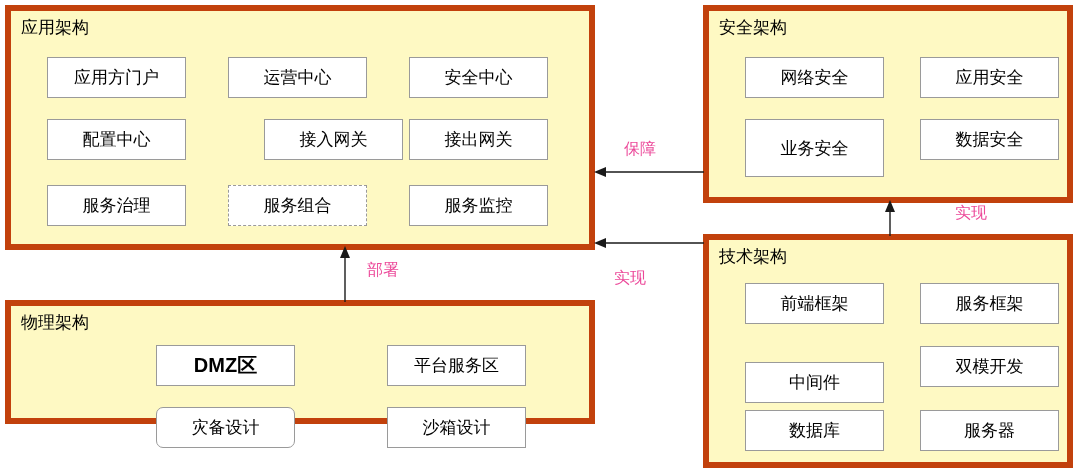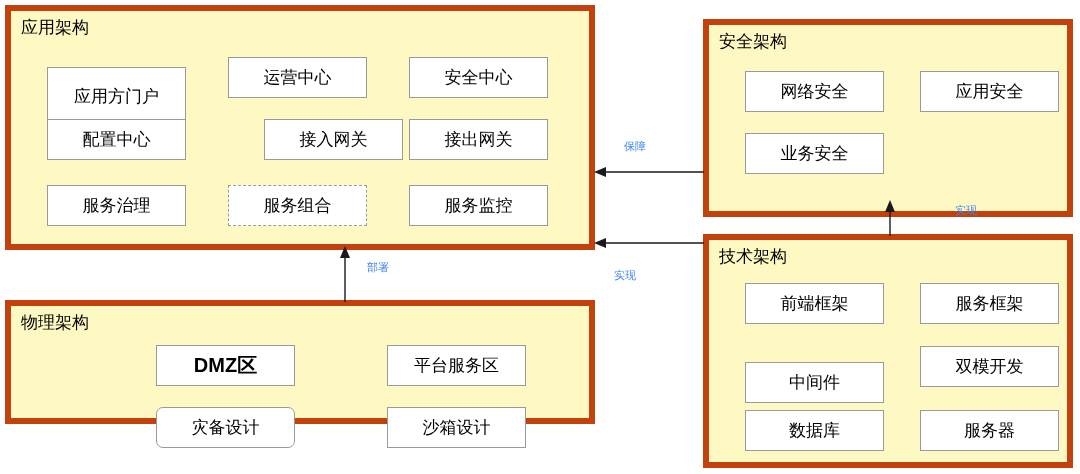--- a/index.html
+++ b/index.html
@@ -45,22 +45,22 @@
   .card.dashed {
     border: 1px dashed #9a9a9a;
   }
   .card.bold {
     font-family: "Liberation Sans", "DejaVu Sans", sans-serif;
     font-weight: bold;
     font-size: 20px;
   }
   .edge-label {
     position: absolute;
-    font-size: 11px;
-    color: #3b82f6;
+    font-size: 16px;
+    color: #ec4899;
     white-space: nowrap;
   }
   .connector {
     position: absolute;
     overflow: visible;
   }
   .conn-line {
     stroke: #1a1a1a;
     stroke-width: 1.4;
     fill: none;
@@ -70,40 +70,41 @@
   }
 </style>
 </head>
 <body>
 
 <div id="canvas">
 
   <div class="group-box" style="left:5px; top:5px; width:590px; height:245px;">
     <div class="group-title">应用架构</div>
 
-    <div class="card" style="left:36px; top:56px; width:139px; height:58px;">应用方门户</div>
+    <div class="card" style="left:36px; top:46px; width:139px; height:41px;">应用方门户</div>
     <div class="card" style="left:217px; top:46px; width:139px; height:41px;">运营中心</div>
     <div class="card" style="left:398px; top:46px; width:139px; height:41px;">安全中心</div>
 
     <div class="card" style="left:36px; top:108px; width:139px; height:41px;text-align:right;">配置中心</div>
     <div class="card" style="left:217px; top:108px; width:139px; height:41px;margin-left:36px;">接入网关</div>
     <div class="card" style="left:398px; top:108px; width:139px; height:41px;">接出网关</div>
 
     <div class="card" style="left:36px; top:174px; width:139px; height:41px;">服务治理</div>
     <div class="card dashed" style="left:217px; top:174px; width:139px; height:41px;">服务组合</div>
     <div class="card" style="left:398px; top:174px; width:139px; height:41px;">服务监控</div>
   </div>
 
-  <div class="group-box" style="left:703px; top:19px; width:370px; height:198px;">
+  <div class="group-box" style="left:703px; top:5px; width:370px; height:198px;">
     <div class="group-title">安全架构</div>
 
     <div class="card" style="left:36px; top:46px; width:139px; height:41px;">网络安全</div>
     <div class="card" style="left:211px; top:46px; width:139px; height:41px;">应用安全</div>
 
-    <div class="card" style="left:36px; top:108px; width:139px; height:41px;">业务安全</div>
+    <div class="card" style="left:36px; top:108px; width:139px; height:58px;">业务安全</div>
+    <div class="card" style="left:211px; top:108px; width:139px; height:41px;">数据安全</div>
   </div>
 
   <div class="group-box" style="left:703px; top:234px; width:370px; height:234px;">
     <div class="group-title">技术架构</div>
 
     <div class="card" style="left:36px; top:43px; width:139px; height:41px;">前端框架</div>
     <div class="card" style="left:211px; top:43px; width:139px; height:41px;">服务框架</div>
 
     <div class="card" style="left:36px; top:90px; width:139px; height:41px;margin-top:32px;">中间件</div>
     <div class="card" style="left:211px; top:106px; width:139px; height:41px;">双模开发</div>

